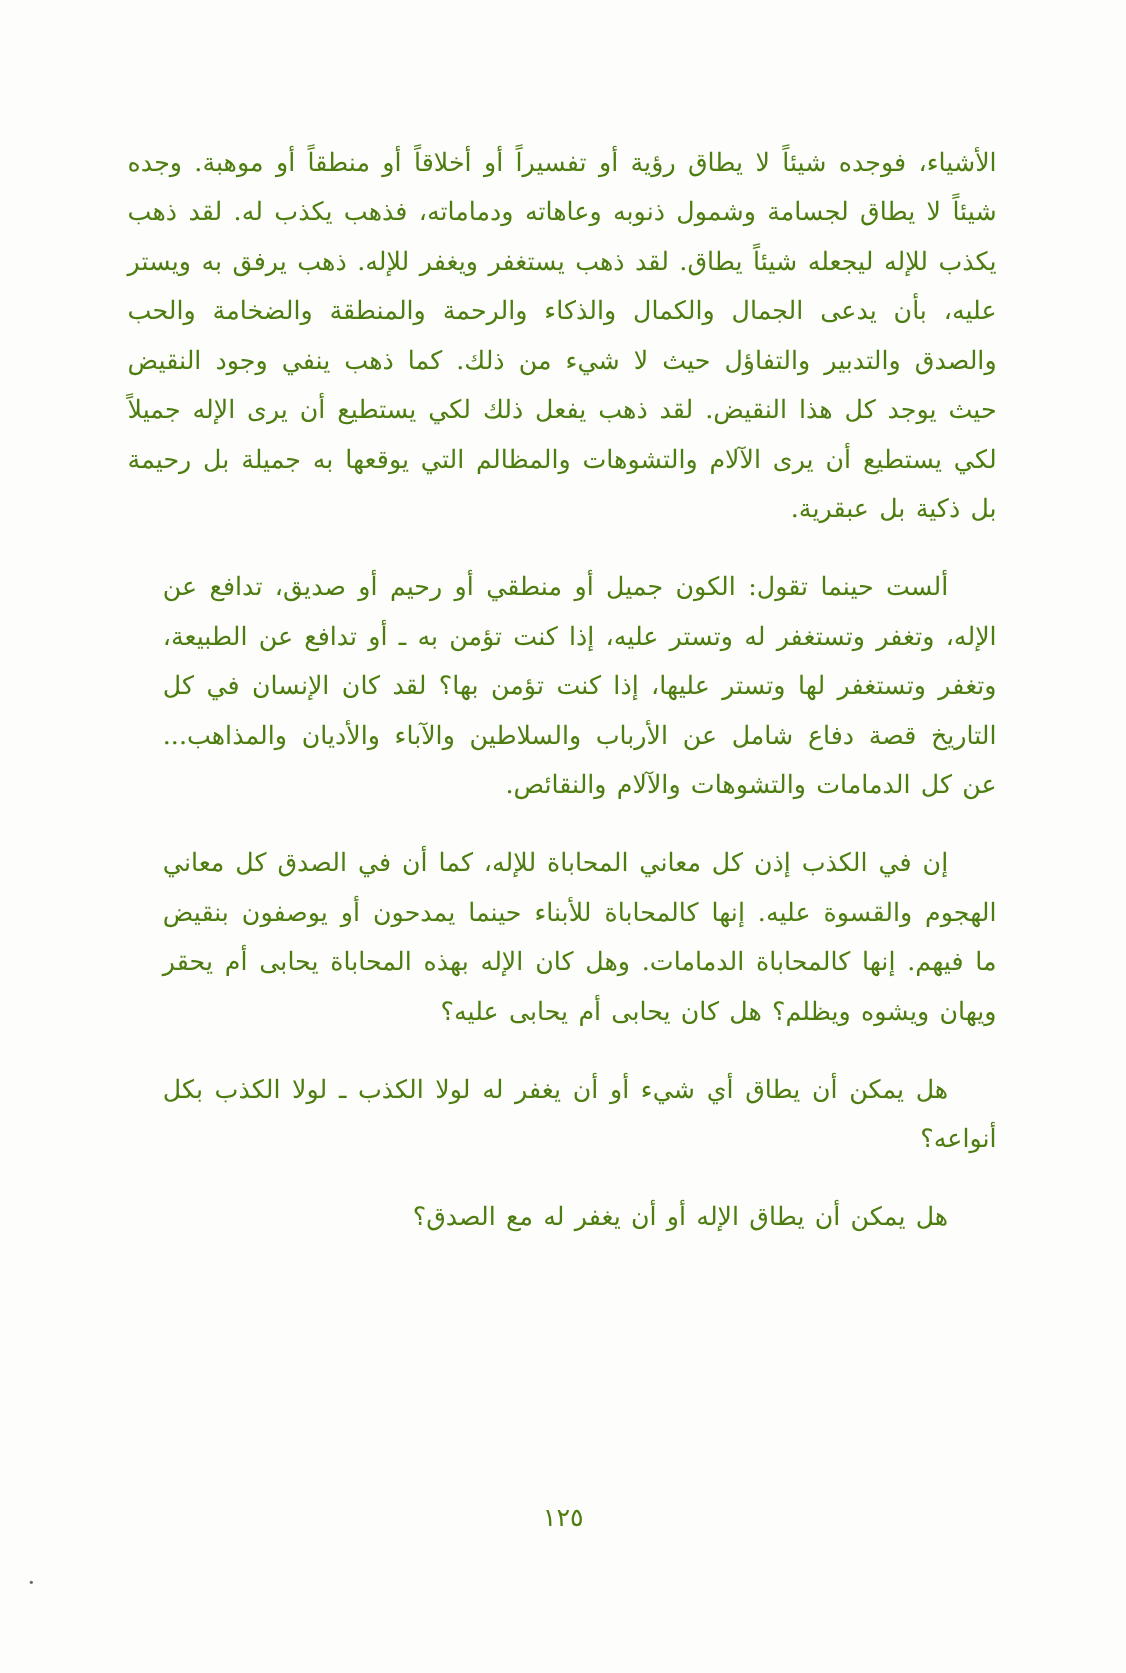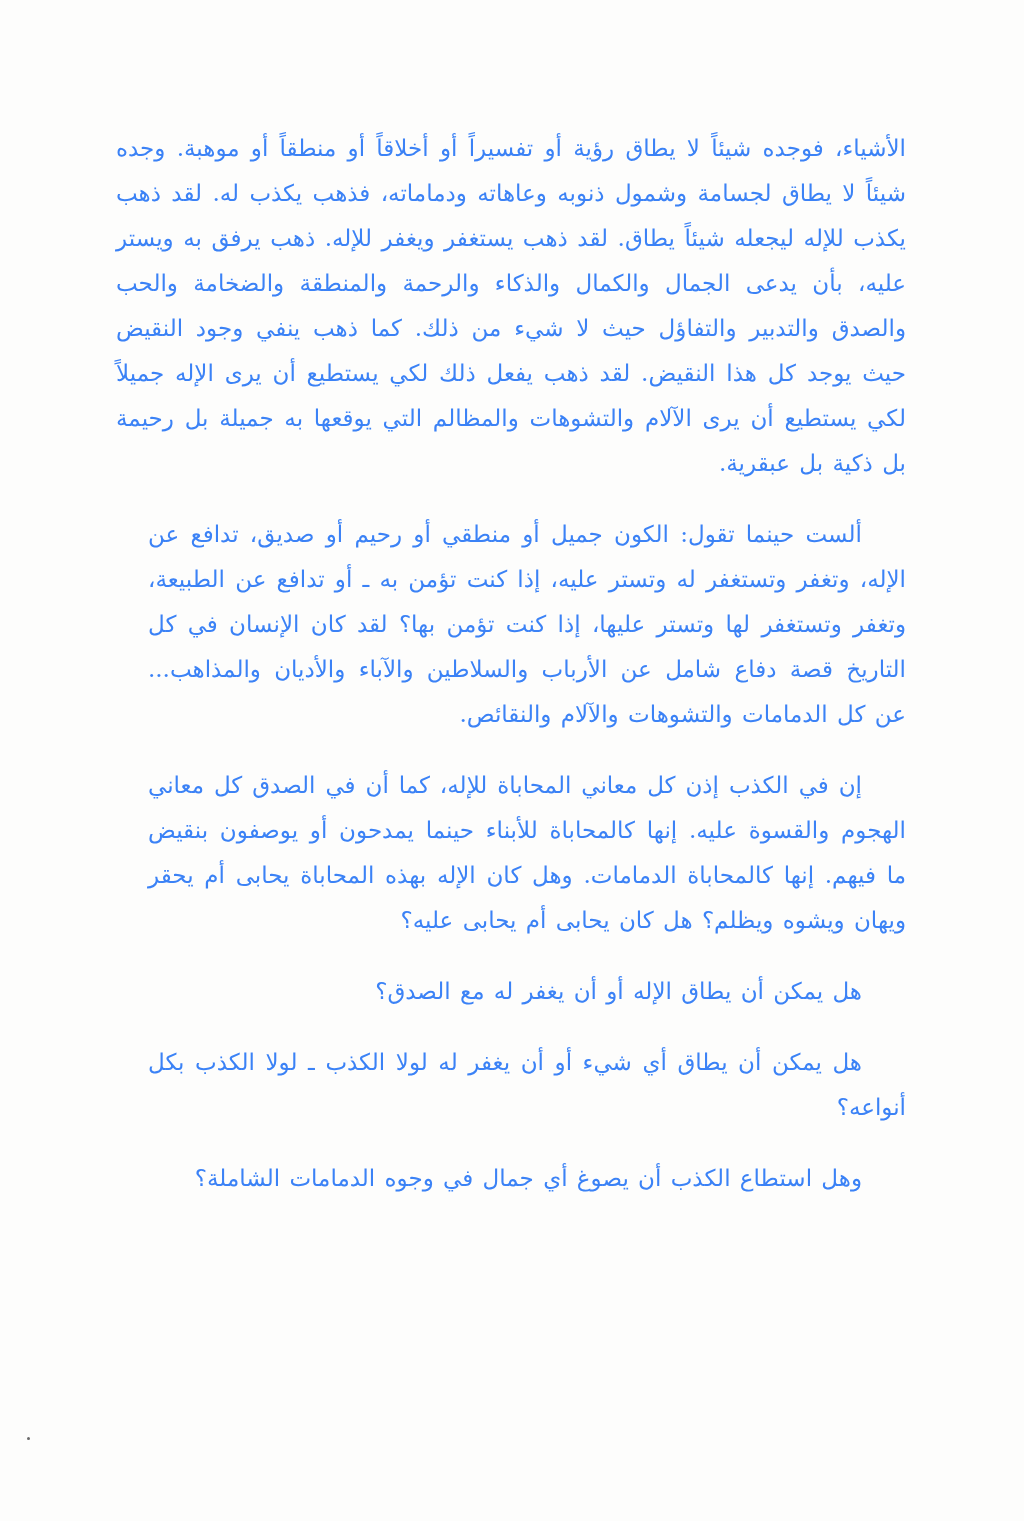--- a/index.html
+++ b/index.html
@@ -6,21 +6,21 @@
     margin: 0;
     padding: 0;
     background: #ffffff;
   }
   .page {
     position: relative;
     width: 1024px;
     height: 1521px;
     margin: 0 auto;
     background: #fdfdfc;
-    color: #3b82f6;
+    color: #4d7c0f;
     font-family: "DejaVu Serif", "Liberation Serif", serif;
     direction: rtl;
     overflow: hidden;
   }
   .content {
     position: absolute;
     top: 126px;
     right: 118px;
     left: 116px;
   }
@@ -59,20 +59,20 @@
   }
 </style>
 </head>
 <body>
 
 <div class="page">
   <div class="content">
     <p class="para no-indent">الأشياء، فوجده شيئاً لا يطاق رؤية أو تفسيراً أو أخلاقاً أو منطقاً أو موهبة. وجده شيئاً لا يطاق لجسامة وشمول ذنوبه وعاهاته ودماماته، فذهب يكذب له. لقد ذهب يكذب للإله ليجعله شيئاً يطاق. لقد ذهب يستغفر ويغفر للإله. ذهب يرفق به ويستر عليه، بأن يدعى الجمال والكمال والذكاء والرحمة والمنطقة والضخامة والحب والصدق والتدبير والتفاؤل حيث لا شيء من ذلك. كما ذهب ينفي وجود النقيض حيث يوجد كل هذا النقيض. لقد ذهب يفعل ذلك لكي يستطيع أن يرى الإله جميلاً لكي يستطيع أن يرى الآلام والتشوهات والمظالم التي يوقعها به جميلة بل رحيمة بل ذكية بل عبقرية.</p>
     <p class="para spaced">ألست حينما تقول: الكون جميل أو منطقي أو رحيم أو صديق، تدافع عن الإله، وتغفر وتستغفر له وتستر عليه، إذا كنت تؤمن به ـ أو تدافع عن الطبيعة، وتغفر وتستغفر لها وتستر عليها، إذا كنت تؤمن بها؟ لقد كان الإنسان في كل التاريخ قصة دفاع شامل عن الأرباب والسلاطين والآباء والأديان والمذاهب... عن كل الدمامات والتشوهات والآلام والنقائص.</p>
     <p class="para spaced">إن في الكذب إذن كل معاني المحاباة للإله، كما أن في الصدق كل معاني الهجوم والقسوة عليه. إنها كالمحاباة للأبناء حينما يمدحون أو يوصفون بنقيض ما فيهم. إنها كالمحاباة الدمامات. وهل كان الإله بهذه المحاباة يحابى أم يحقر ويهان ويشوه ويظلم؟ هل كان يحابى أم يحابى عليه؟</p>
+    <p class="para spaced">هل يمكن أن يطاق أي شيء أو أن يغفر له لولا الكذب ـ لولا الكذب بكل أنواعه؟</p>
     <p class="para spaced">هل يمكن أن يطاق الإله أو أن يغفر له مع الصدق؟</p>
-    <p class="para spaced">هل يمكن أن يطاق أي شيء أو أن يغفر له لولا الكذب ـ لولا الكذب بكل أنواعه؟</p>
-    <p class="para spaced">وهل استطاع الكذب أن يصوغ أي جمال في وجوه الدمامات الشاملة؟</p>
   </div>
 
+  <div class="page-number">١٢٥</div>
 
   <div class="scan-artifact-dot"></div>
 </div>
 
 </body></html>

